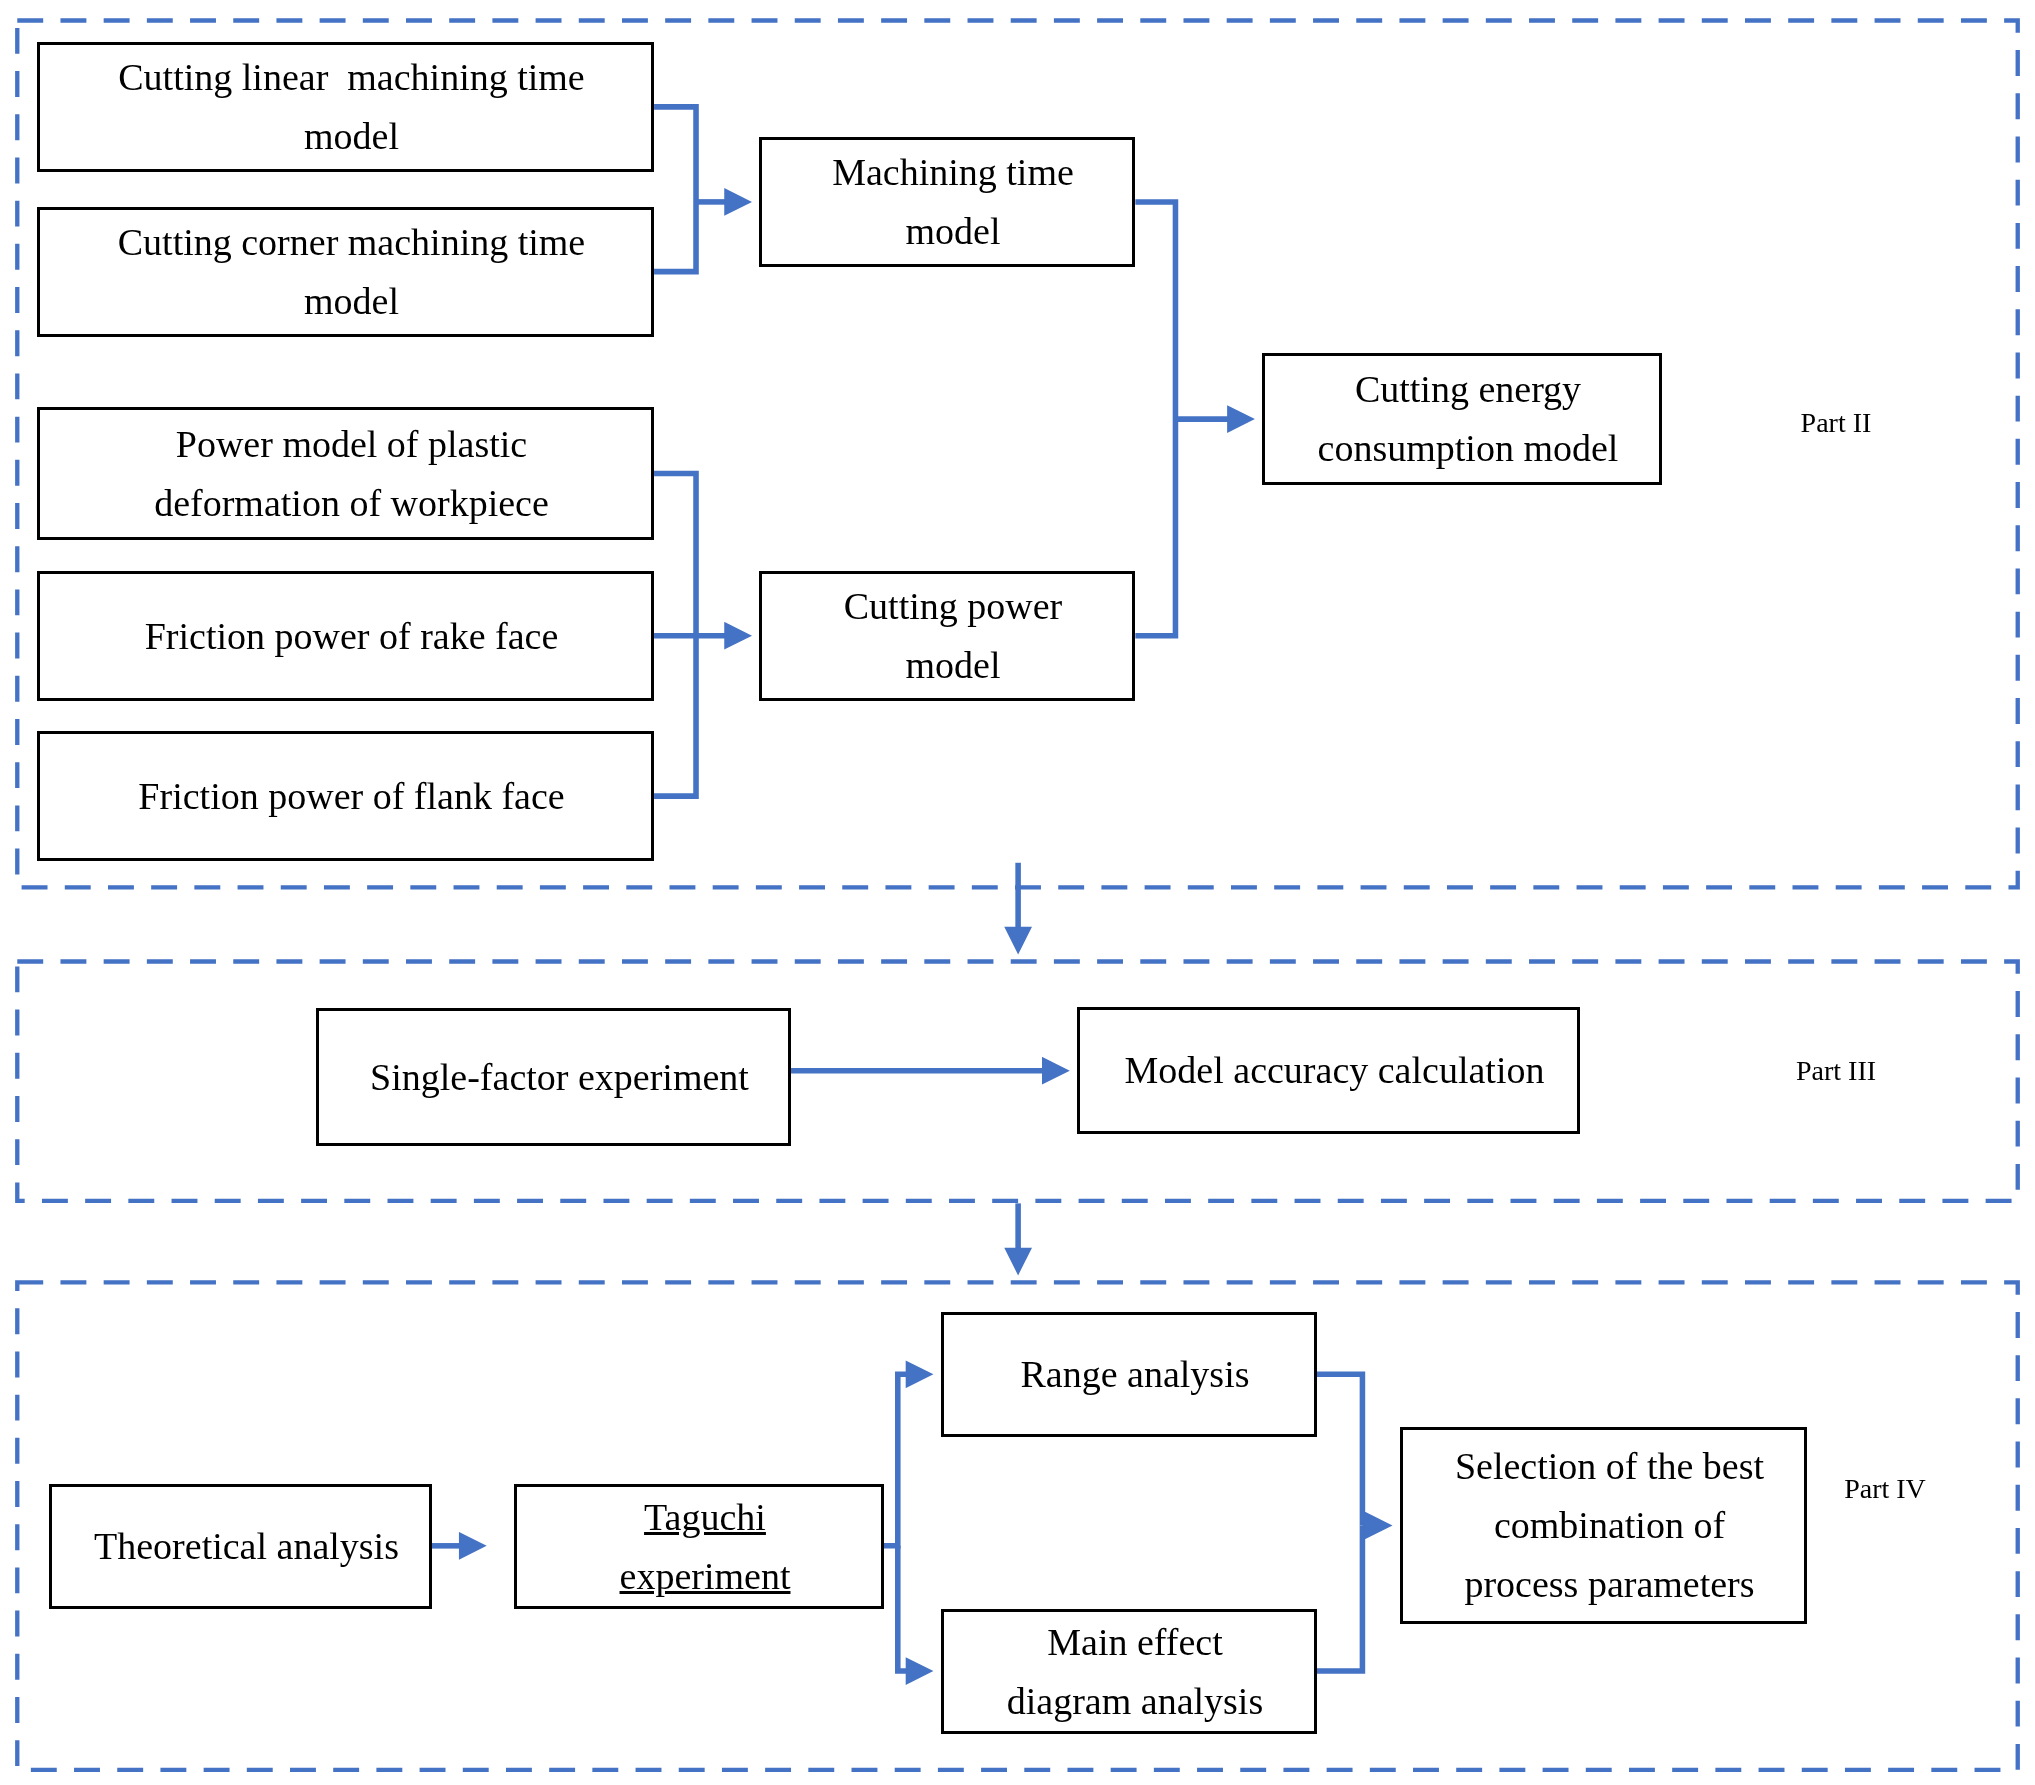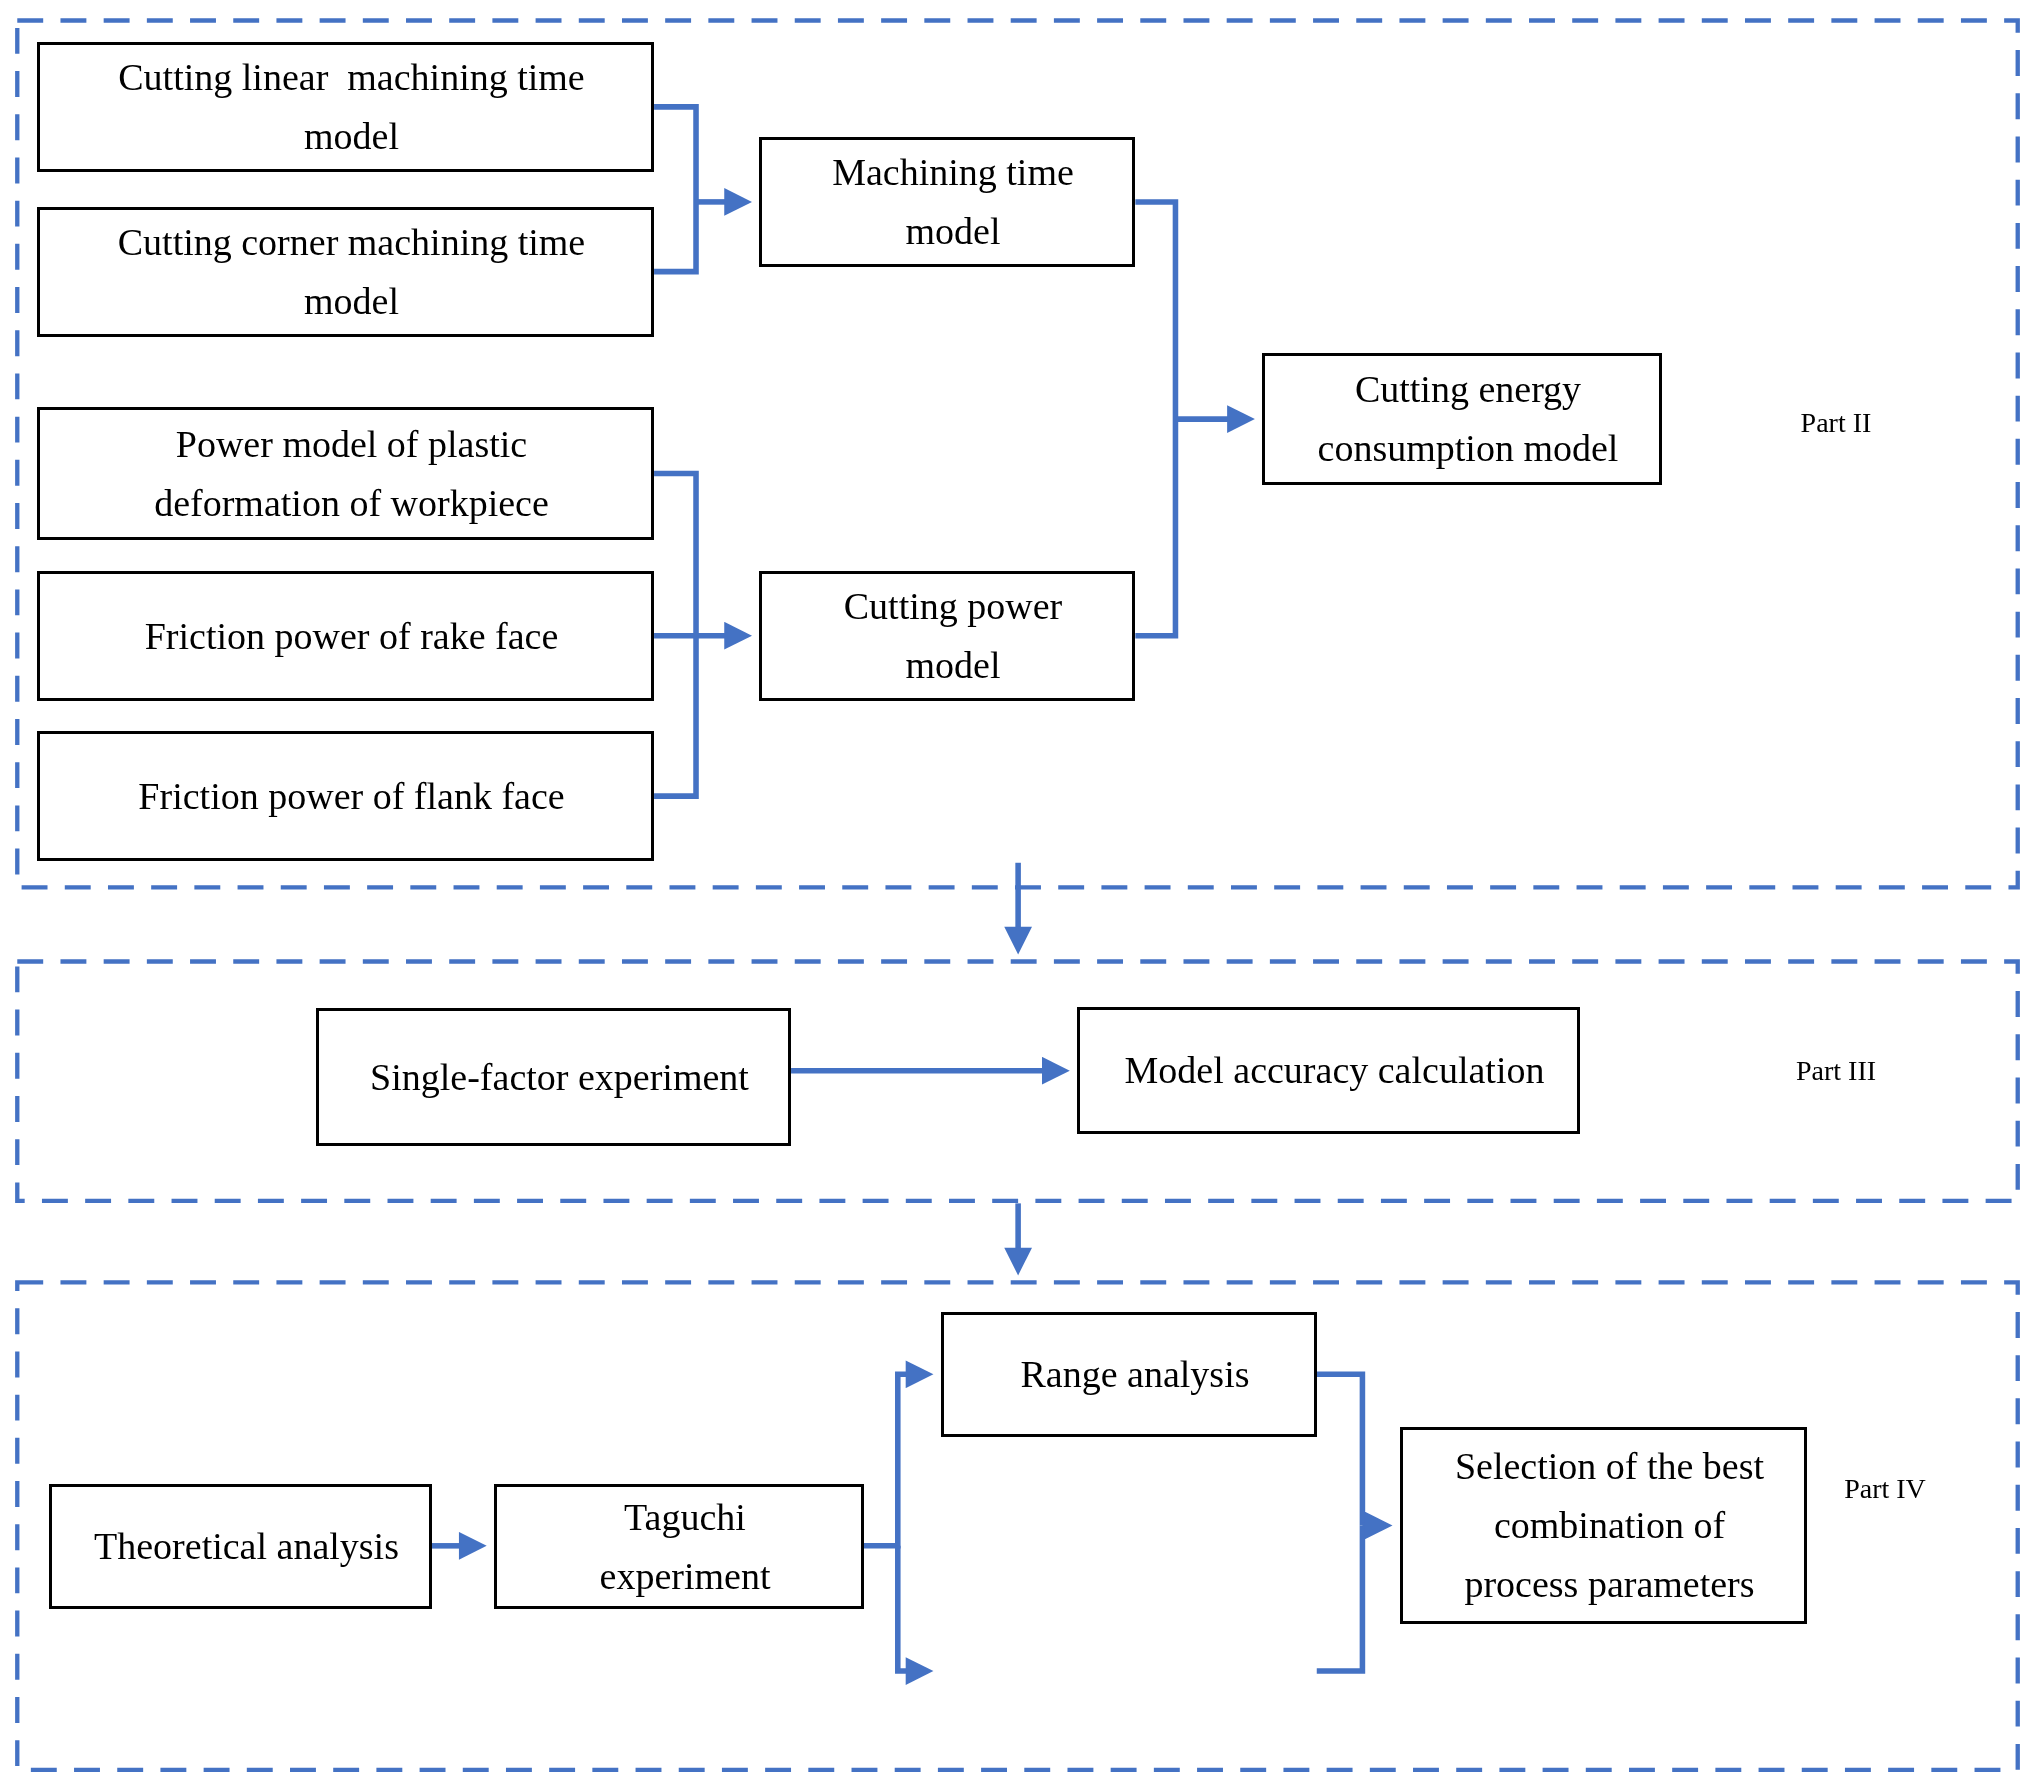--- a/index.html
+++ b/index.html
@@ -133,26 +133,30 @@
   <div class="node" style="left:316px; top:1008px; width:475px; height:138px;">
     <span class="node-label">Single-factor experiment</span>
   </div>
   <div class="node" style="left:1077px; top:1007px; width:503px; height:127px;">
     <span class="node-label">Model accuracy calculation</span>
   </div>
 
   <div class="node" style="left:49px; top:1484px; width:383px; height:125px;">
     <span class="node-label">Theoretical analysis</span>
   </div>
-  <div class="node" style="left:494px; top:1484px; width:370px; height:125px;">
+  <div class="node" style="left:514px; top:1484px; width:370px; height:125px;text-decoration:underline;">
     <span class="node-label">Taguchi
 experiment</span>
   </div>
   <div class="node" style="left:941px; top:1312px; width:376px; height:125px;">
     <span class="node-label">Range analysis</span>
+  </div>
+  <div class="node" style="left:941px; top:1609px; width:376px; height:125px;">
+    <span class="node-label">Main effect
+diagram analysis</span>
   </div>
   <div class="node" style="left:1400px; top:1427px; width:407px; height:197px;">
     <span class="node-label">Selection of the best
 combination of
 process parameters</span>
   </div>
 
   <div class="part-label" style="left:1722px; top:395px; width:228px; height:56px;">Part II</div>
   <div class="part-label" style="left:1722px; top:1043px; width:228px; height:56px;">Part III</div>
   <div class="part-label" style="left:1771px; top:1461px; width:228px; height:56px;">Part IV</div>

